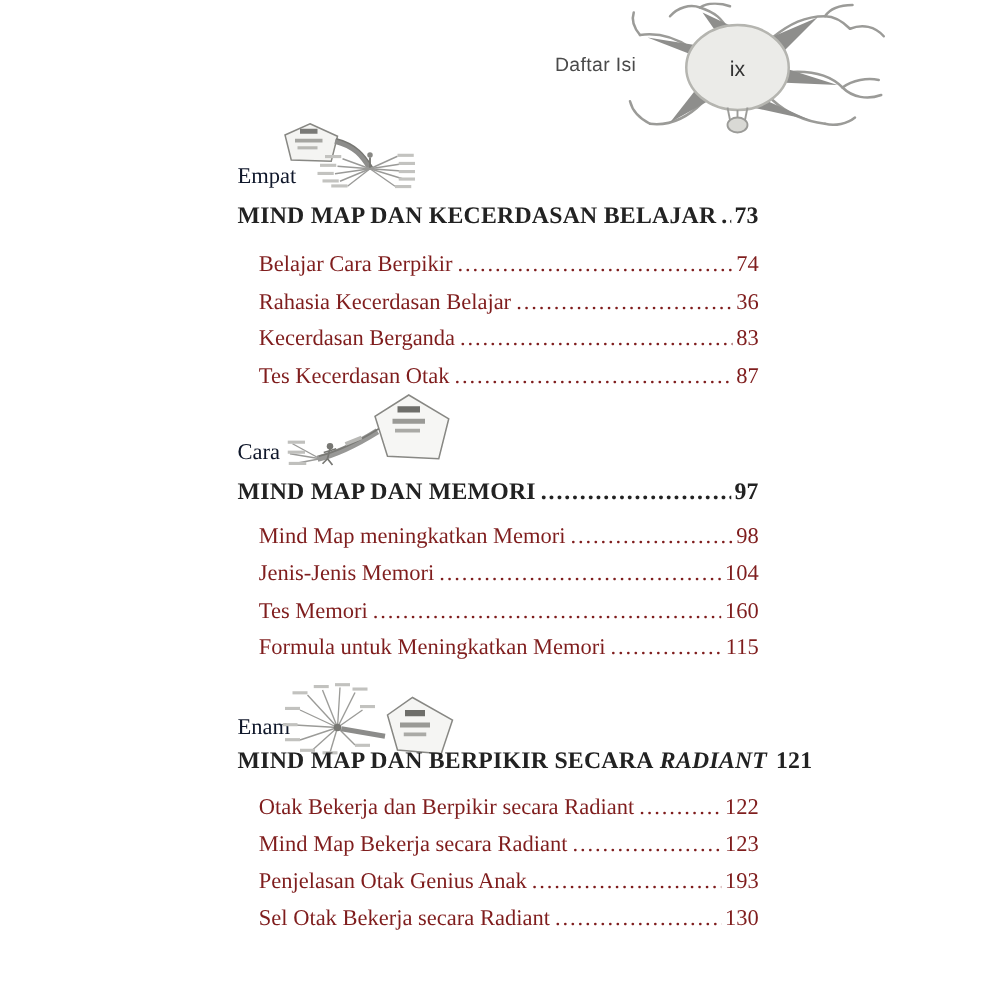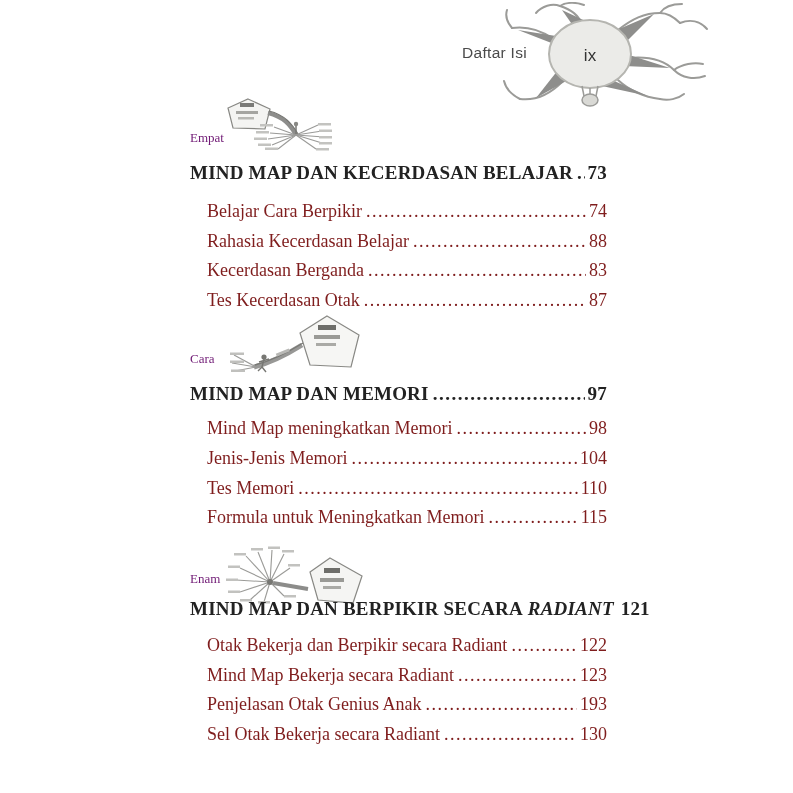--- a/index.html
+++ b/index.html
@@ -2,28 +2,28 @@
 <html><head>
 <meta charset="utf-8">
 <style>
   html,body { margin:0; padding:0; background:#ffffff; }
   .page {
     position:relative; width:793px; height:793px; background:#ffffff;
     font-family:"Liberation Serif", serif; color:#2b2b2b; overflow:hidden;
   }
   
   .hdr-title {
-    position:absolute; left:462px; top:44px;
+    position:absolute; left:444px; top:44px;
     font-family:"Liberation Sans", sans-serif; font-size:15.5px;
     color:#4a4a4a; letter-spacing:0.3px;
   }
   .neuron { position:absolute; left:502px; top:2px; }
   
   .content { position:absolute; left:190px; top:0; width:417px; height:793px; }
-  .seclabel { position:absolute; left:0; font-size:13px; color:#701a75; }
+  .seclabel { position:absolute; left:0; font-size:18px; color:#0f172a; }
   .sketch { position:absolute; }
   .row { position:absolute; left:0; right:0; display:flex; align-items:center; font-size:18px; line-height:23px; }
   .row.h { font-weight:bold; font-size:19px; color:#222222; letter-spacing:0.2px; }
   .row.sub { padding-left:17px; color:#7f1d1d; }
   .lbl { white-space:nowrap; }
   .ital { font-style:italic; }
   .ital:not(:empty) { margin-left:5px; }
   .dots { flex:1; overflow:hidden; white-space:nowrap; margin-left:4px; }
   .dots::after {
     content:"........................................................................................................................................................";
@@ -120,21 +120,21 @@
       <span class="pg">73</span>
     </div>
     <div class="row sub" style="top:200px">
       <span class="lbl">Belajar Cara Berpikir</span>
       <span class="dots"></span>
       <span class="pg">74</span>
     </div>
     <div class="row sub" style="top:230px">
       <span class="lbl">Rahasia Kecerdasan Belajar</span>
       <span class="dots"></span>
-      <span class="pg">88</span>
+      <span class="pg">36</span>
     </div>
     <div class="row sub" style="top:259px">
       <span class="lbl">Kecerdasan Berganda</span>
       <span class="dots"></span>
       <span class="pg">83</span>
     </div>
     <div class="row sub" style="top:289px">
       <span class="lbl">Tes Kecerdasan Otak</span>
       <span class="dots"></span>
       <span class="pg">87</span>
@@ -174,21 +174,21 @@
       <span class="pg">98</span>
     </div>
     <div class="row sub" style="top:447px">
       <span class="lbl">Jenis-Jenis Memori</span>
       <span class="dots"></span>
       <span class="pg">104</span>
     </div>
     <div class="row sub" style="top:477px">
       <span class="lbl">Tes Memori</span>
       <span class="dots"></span>
-      <span class="pg">110</span>
+      <span class="pg">160</span>
     </div>
     <div class="row sub" style="top:506px">
       <span class="lbl">Formula untuk Meningkatkan Memori</span>
       <span class="dots"></span>
       <span class="pg">115</span>
     </div>
 
     <div class="seclabel" style="top:571px">Enam</div>
     <svg class="sketch" style="left:36px; top:546px" width="138" height="58" viewBox="0 0 138 58">
       <g stroke="#9b9b98" stroke-width="1.1" fill="none">

